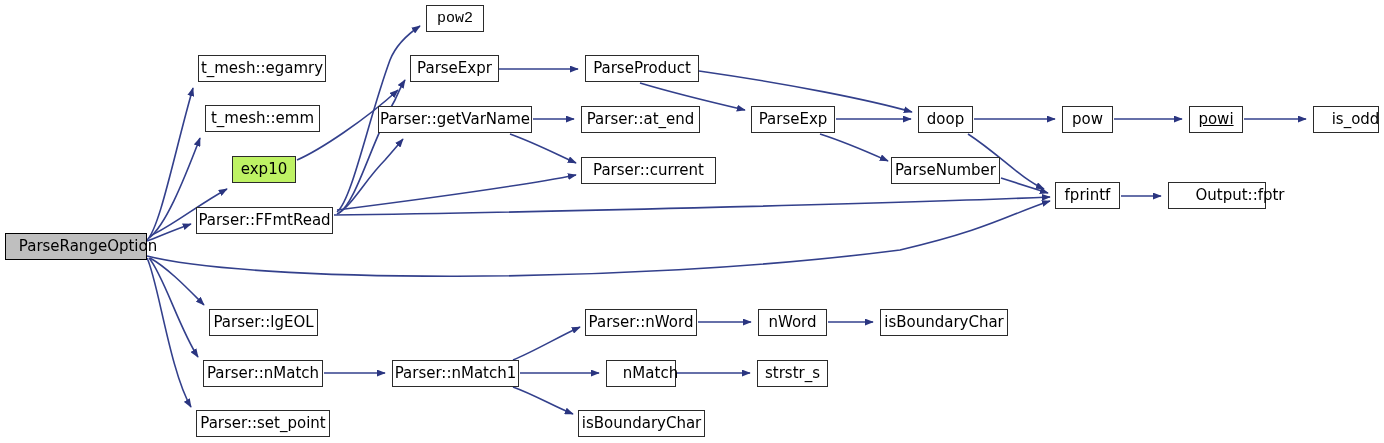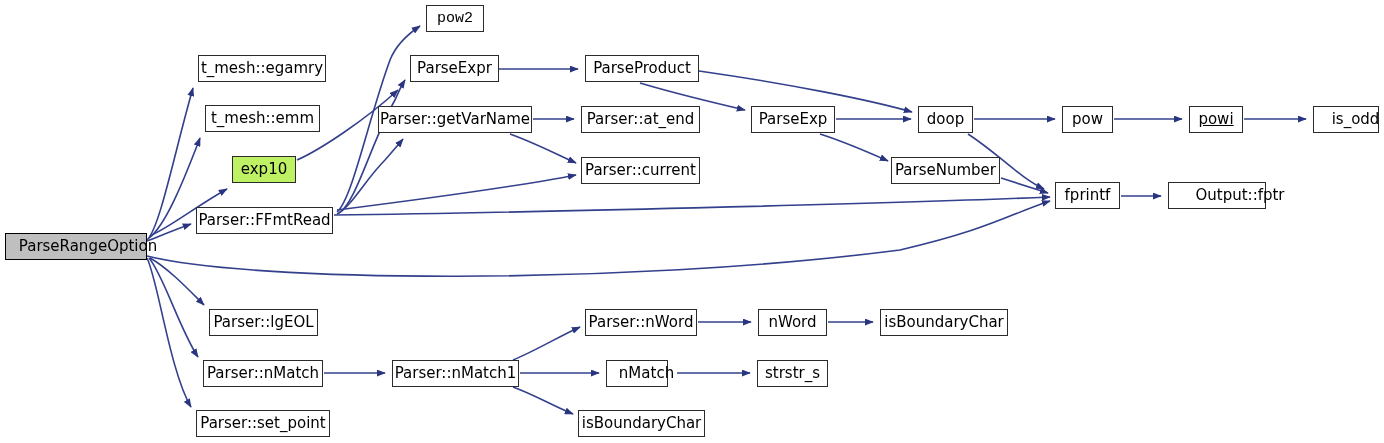--- a/index.html
+++ b/index.html
@@ -68,23 +68,23 @@
       <div class="node" style="left: 196px; top: 207px; width: 137px; height: 27px; background: rgb(255, 255, 255); border-color: rgb(43, 43, 43);">Parser::FFmtRead</div>
       <div class="node" style="left: 209px; top: 309px; width: 109px; height: 27px; background: rgb(255, 255, 255); border-color: rgb(43, 43, 43);">Parser::lgEOL</div>
       <div class="node" style="left: 203px; top: 360px; width: 120px; height: 27px; background: rgb(255, 255, 255); border-color: rgb(43, 43, 43);">Parser::nMatch</div>
       <div class="node" style="left: 196px; top: 410px; width: 134px; height: 27px; background: rgb(255, 255, 255); border-color: rgb(43, 43, 43);">Parser::set_point</div>
       <div class="node" style="left: 426px; top: 5px; width: 58px; height: 27px; background: rgb(255, 255, 255); border-color: rgb(43, 43, 43); font-family: Liberation Mono, monospace;">pow2</div>
       <div class="node" style="left: 410px; top: 55px; width: 89px; height: 27px; background: rgb(255, 255, 255); border-color: rgb(43, 43, 43);">ParseExpr</div>
       <div class="node" style="left: 378px; top: 106px; width: 154px; height: 27px; background: rgb(255, 255, 255); border-color: rgb(43, 43, 43);">Parser::getVarName</div>
       <div class="node" style="left: 392px; top: 360px; width: 127px; height: 27px; background: rgb(255, 255, 255); border-color: rgb(43, 43, 43);">Parser::nMatch1</div>
       <div class="node" style="left: 585px; top: 55px; width: 114px; height: 27px; background: rgb(255, 255, 255); border-color: rgb(43, 43, 43);">ParseProduct</div>
       <div class="node" style="left: 581px; top: 106px; width: 119px; height: 27px; background: rgb(255, 255, 255); border-color: rgb(43, 43, 43);">Parser::at_end</div>
-      <div class="node" style="left: 581px; top: 157px; width: 119px; height: 27px; background: rgb(255, 255, 255); border-color: rgb(43, 43, 43);">Parser::current</div>
+      <div class="node" style="left: 581px; top: 157px; width: 135px; height: 27px; background: rgb(255, 255, 255); border-color: rgb(43, 43, 43);">Parser::current</div>
       <div class="node" style="left: 585px; top: 309px; width: 112px; height: 27px; background: rgb(255, 255, 255); border-color: rgb(43, 43, 43);">Parser::nWord</div>
-      <div class="node" style="left: 606px; top: 360px; width: 62px; height: 27px; background: rgb(255, 255, 255); border-color: rgb(43, 43, 43); padding-left: 19px;">nMatch</div>
+      <div class="node" style="left: 606px; top: 360px; width: 70px; height: 27px; background: rgb(255, 255, 255); border-color: rgb(43, 43, 43); padding-left: 19px;">nMatch</div>
       <div class="node" style="left: 578px; top: 410px; width: 127px; height: 27px; background: rgb(255, 255, 255); border-color: rgb(43, 43, 43);">isBoundaryChar</div>
       <div class="node" style="left: 751px; top: 106px; width: 84px; height: 27px; background: rgb(255, 255, 255); border-color: rgb(43, 43, 43);">ParseExp</div>
       <div class="node" style="left: 758px; top: 309px; width: 69px; height: 27px; background: rgb(255, 255, 255); border-color: rgb(43, 43, 43);">nWord</div>
       <div class="node" style="left: 757px; top: 360px; width: 71px; height: 27px; background: rgb(255, 255, 255); border-color: rgb(43, 43, 43);">strstr_s</div>
       <div class="node" style="left: 918px; top: 106px; width: 55px; height: 27px; background: rgb(255, 255, 255); border-color: rgb(43, 43, 43);">doop</div>
       <div class="node" style="left: 891px; top: 157px; width: 109px; height: 27px; background: rgb(255, 255, 255); border-color: rgb(43, 43, 43);">ParseNumber</div>
       <div class="node" style="left: 880px; top: 309px; width: 128px; height: 27px; background: rgb(255, 255, 255); border-color: rgb(43, 43, 43);">isBoundaryChar</div>
       <div class="node" style="left: 1062px; top: 106px; width: 51px; height: 27px; background: rgb(255, 255, 255); border-color: rgb(43, 43, 43);">pow</div>
       <div class="node" style="left: 1055px; top: 182px; width: 65px; height: 27px; background: rgb(255, 255, 255); border-color: rgb(43, 43, 43);">fprintf</div>
       <div class="node" style="left: 1189px; top: 106px; width: 54px; height: 27px; background: rgb(255, 255, 255); border-color: rgb(43, 43, 43); text-decoration: underline;">powi</div>

